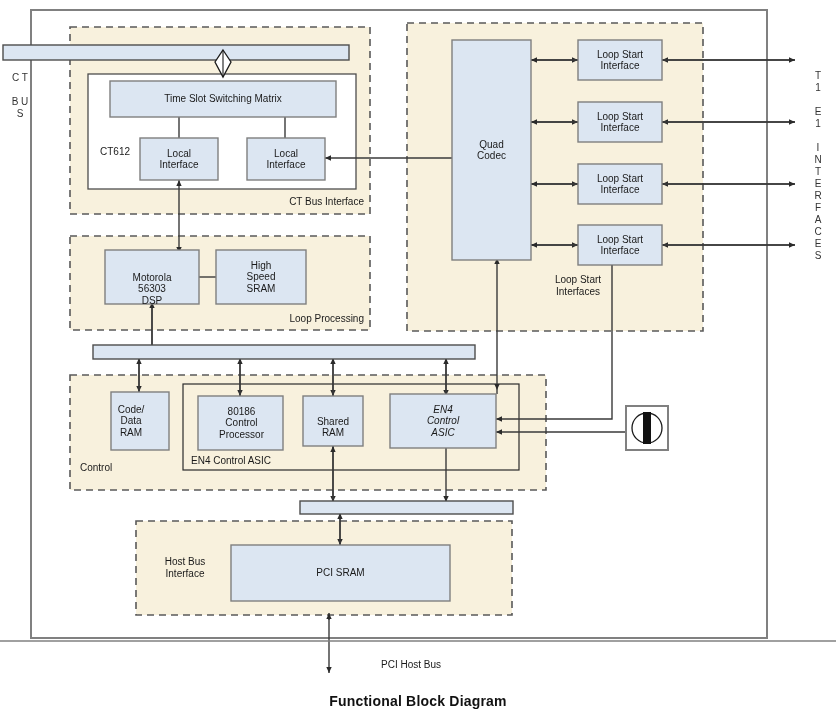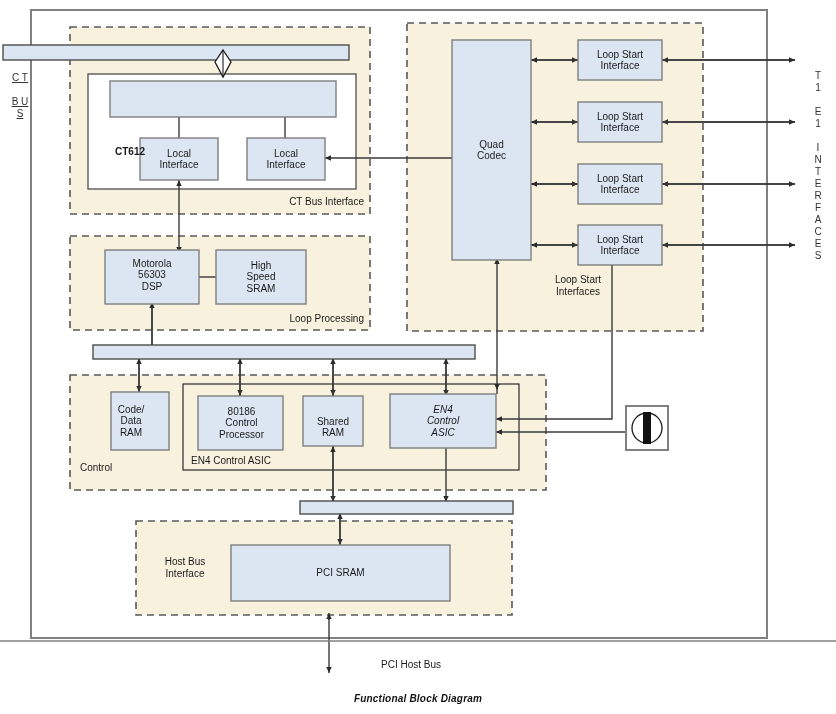--- a/index.html
+++ b/index.html
@@ -33,25 +33,24 @@
     line-height:12px;
     letter-spacing:0px;
     text-align:center;
     white-space:pre-line;
     pointer-events:none;
   }
   .caption{
     position:absolute;
     width:836px;
     text-align:center;
-    font-size:10px;
+    font-size:14px;
     font-weight:bold;
     color:#111;
     letter-spacing:0.2px;
-    font-style:italic;
   }
   .free-label{
     position:absolute;
     font-size:10px;
     color:#1a1a1a;
     white-space:nowrap;
     pointer-events:none;
   }
 </style>
 </head>
@@ -194,25 +193,26 @@
 
     <g>
       <rect x="626" y="406" width="42" height="44" fill="#ffffff" stroke="#808080" stroke-width="2"></rect>
       <circle cx="647" cy="428" r="15" fill="#ffffff" stroke="#1a1a1a" stroke-width="1.3"></circle>
       <rect x="643" y="412" width="8" height="32" fill="#111111"></rect>
     </g>
 
     <line x1="0" y1="641" x2="836" y2="641" stroke="#808080" stroke-width="1.6"></line>
   </svg>
 
+  <div class="blk-label" style="left:110px;top:81px;width:226px;height:36px;">Time Slot Switching Matrix</div>
   <div class="blk-label" style="left:140px;top:138px;width:78px;height:42px;">Local
 Interface</div>
   <div class="blk-label" style="left:247px;top:138px;width:78px;height:42px;">Local
 Interface</div>
-  <div class="blk-label" style="left:105px;top:248px;width:94px;height:54px;">Motorola
+  <div class="blk-label" style="left:105px;top:262px;width:94px;height:54px;">Motorola
 56303
 DSP</div>
   <div class="blk-label" style="left:452px;top:40px;width:79px;height:220px;">Quad
 Codec</div>
   <div class="blk-label" style="left:216px;top:250px;width:90px;height:54px;">High
 Speed
 SRAM</div>
   <div class="blk-label" style="left:578px;top:40px;width:84px;height:40px;">Loop Start
 Interface</div>
   <div class="blk-label" style="left:578px;top:102px;width:84px;height:40px;">Loop Start
@@ -235,24 +235,24 @@
   <div class="blk-label" style="left:231px;top:545px;width:219px;height:56px;">PCI SRAM</div>
 
   <div class="grp-label" style="left:236px;top:196px;text-align:right;width:128px;">CT Bus Interface</div>
   <div class="grp-label" style="left:240px;top:313px;text-align:right;width:124px;">Loop Processing</div>
   <div class="grp-label" style="left:533px;top:274px;text-align:center;width:90px;">Loop Start
 Interfaces</div>
   <div class="grp-label" style="left:80px;top:462px;text-align:left;width:90px;">Control</div>
   <div class="grp-label" style="left:148px;top:556px;text-align:center;width:74px;">Host Bus
 Interface</div>
 
-  <div class="grp-label" style="left:100px;top:146px;text-align:center;width:60px;font-weight:bold;">CT612</div>
+  <div class="grp-label" style="left:100px;top:146px;text-align:left;width:60px;">CT612</div>
   <div class="grp-label" style="left:191px;top:455px;text-align:left;width:120px;">EN4 Control ASIC</div>
 
-  <div class="side-label" style="left:7px;top:72px;width:26px;text-decoration:underline;">C T
+  <div class="side-label" style="left:7px;top:72px;width:26px;">C T
 
 B U S</div>
   <div class="side-label" style="left:806px;top:70px;width:24px;">T
 1
 
 E
 1
 
 I
 N

